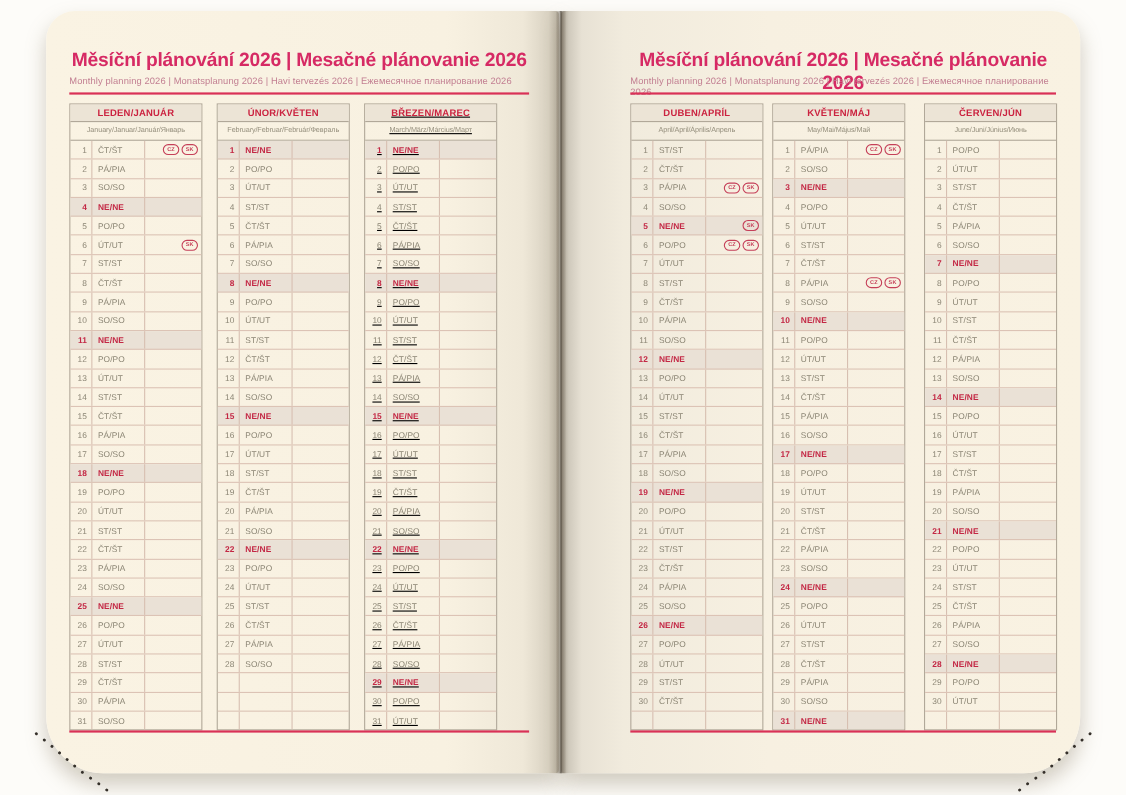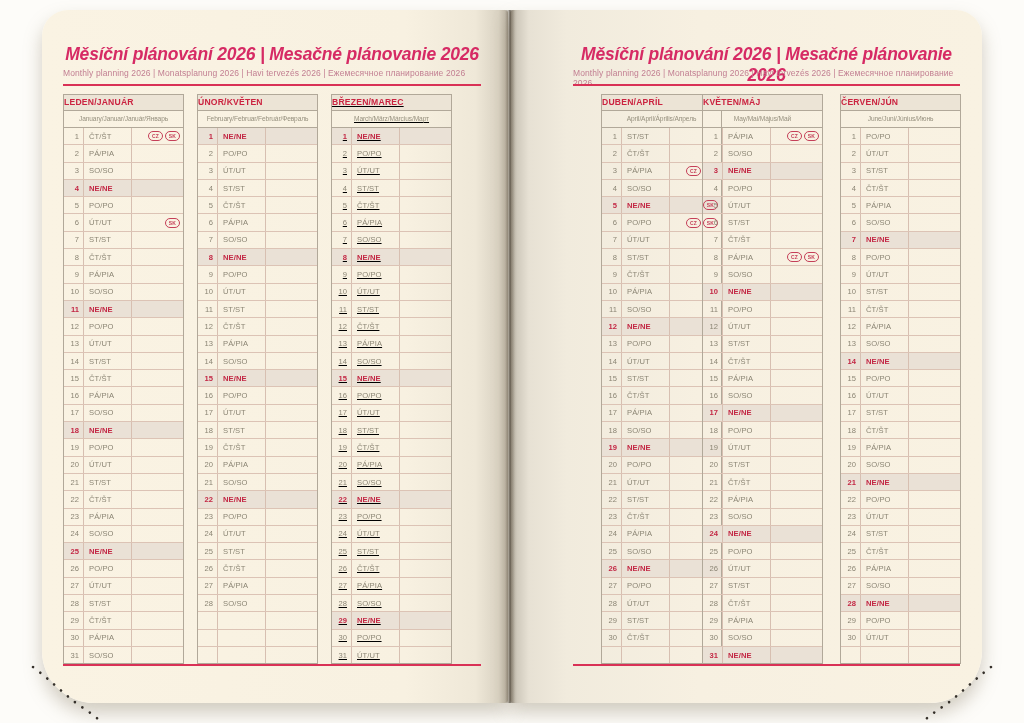--- a/index.html
+++ b/index.html
@@ -7,26 +7,26 @@
   #stage{position:relative;width:1024px;height:723px;}
 
   .page{position:absolute;top:10px;height:693px;box-shadow:0 10px 18px rgba(140,125,100,.38);}
   #page-left{left:42px;width:466px;border-radius:26px 3px 3px 52px;
     background:linear-gradient(to right,#faf3e3 0%,#f8f1e1 78%,#efe8d8 93%,#d9d2c2 98%,#b7afa0 100%);}
   #page-right{left:510px;width:472px;border-radius:3px 26px 52px 3px;
     background:linear-gradient(to right,#a49c8d 0%,#cfc9bc 1.5%,#e7e1d4 4%,#f1ebdd 12%,#f7f0e1 40%,#f9f2e2 100%);}
   .fold{position:absolute;left:505px;top:10px;width:10px;height:693px;pointer-events:none;
     background:linear-gradient(to right,rgba(80,70,55,0) 0%,rgba(80,70,55,.45) 42%,#4d463c 50%,rgba(80,70,55,.40) 58%,rgba(80,70,55,0) 100%);}
 
-  .page-title{position:absolute;top:34px;text-align:center;font-size:17.5px;font-weight:bold;color:#d62a64;letter-spacing:-0.2px;font-style:italic;}
+  .page-title{position:absolute;top:34px;text-align:center;font-size:17.5px;font-weight:bold;color:#d62a64;letter-spacing:-0.2px;}
   .page-subtitle{position:absolute;top:58px;text-align:left;font-size:8.5px;color:#c27f92;letter-spacing:0.1px;}
   .rule{position:absolute;height:2.4px;background:#d93156;}
 
   .month{position:absolute;top:84px;width:119px;border:1px solid #b1a899;background:transparent;}
-  .m-head{height:15px;line-height:15px;text-align:left;background:#ece4d6;border-bottom:1px solid #b1a899;
+  .m-head{height:15px;line-height:15px;text-align:center;background:#ece4d6;border-bottom:1px solid #b1a899;
     color:#cb2340;font-size:8.6px;font-weight:bold;letter-spacing:0.2px;}
   .m-sub{height:16px;line-height:16px;text-align:center;border-bottom:1px solid #b1a899;
     color:#96907e;font-size:6.6px;letter-spacing:-0.1px;white-space:nowrap;}
   .rows{height:535px;display:flex;flex-direction:column;}
   .r{flex:1;display:flex;align-items:center;border-bottom:1px solid #dcc3b5;font-size:7.6px;color:#8b8574;}
   .r:last-child{border-bottom:none;}
   .r .num{width:15px;padding-right:4px;text-align:right;border-right:1px solid #d7bfb1;align-self:stretch;
     display:flex;align-items:center;justify-content:flex-end;}
   .r .wd{width:42px;padding-left:5px;border-right:1px solid #d7bfb1;align-self:stretch;display:flex;align-items:center;letter-spacing:0.1px;}
   .r .note{flex:1;align-self:stretch;display:flex;align-items:center;justify-content:flex-end;padding-right:3px;}
@@ -536,21 +536,21 @@
     </div>
 
     <div class="rule" style="left:21px;top:654px;width:418px;"></div>
   </div>
 
   <div class="page" id="page-right">
     <div class="page-title" style="left:63px;width:387px;">Měsíční plánování 2026 | Mesačné plánovanie 2026</div>
     <div class="page-subtitle" style="left:63px;width:387px;">Monthly planning 2026 | Monatsplanung 2026 | Havi tervezés 2026 | Ежемесячное планирование 2026</div>
     <div class="rule" style="left:63px;top:74px;width:387px;"></div>
 
-    <div class="month" style="left:63px;margin-left:28px;">
+    <div class="month" style="left:63px;">
       <div class="m-head">DUBEN/APRÍL</div>
       <div class="m-sub">April/April/Április/Апрель</div>
       <div class="rows">
           <div class="r">
             <span class="num">1</span>
             <span class="wd">ST/ST</span>
             <span class="note"></span>
           </div>
           <div class="r">
             <span class="num">2</span>

